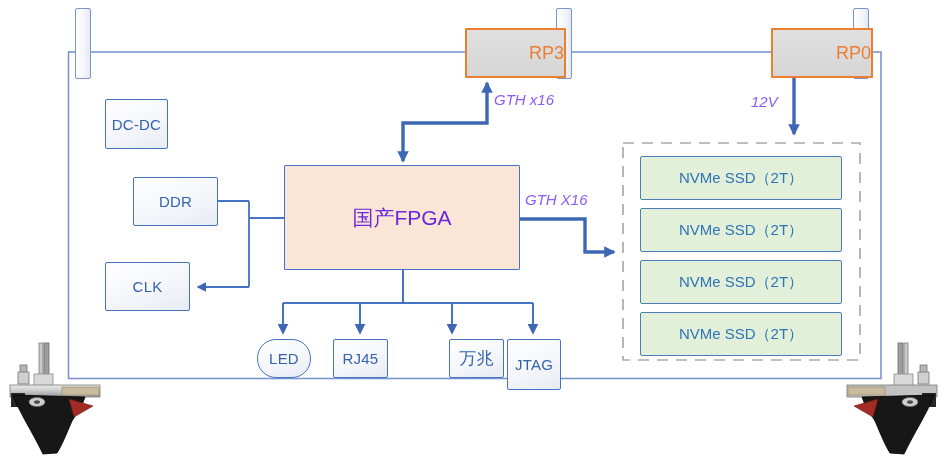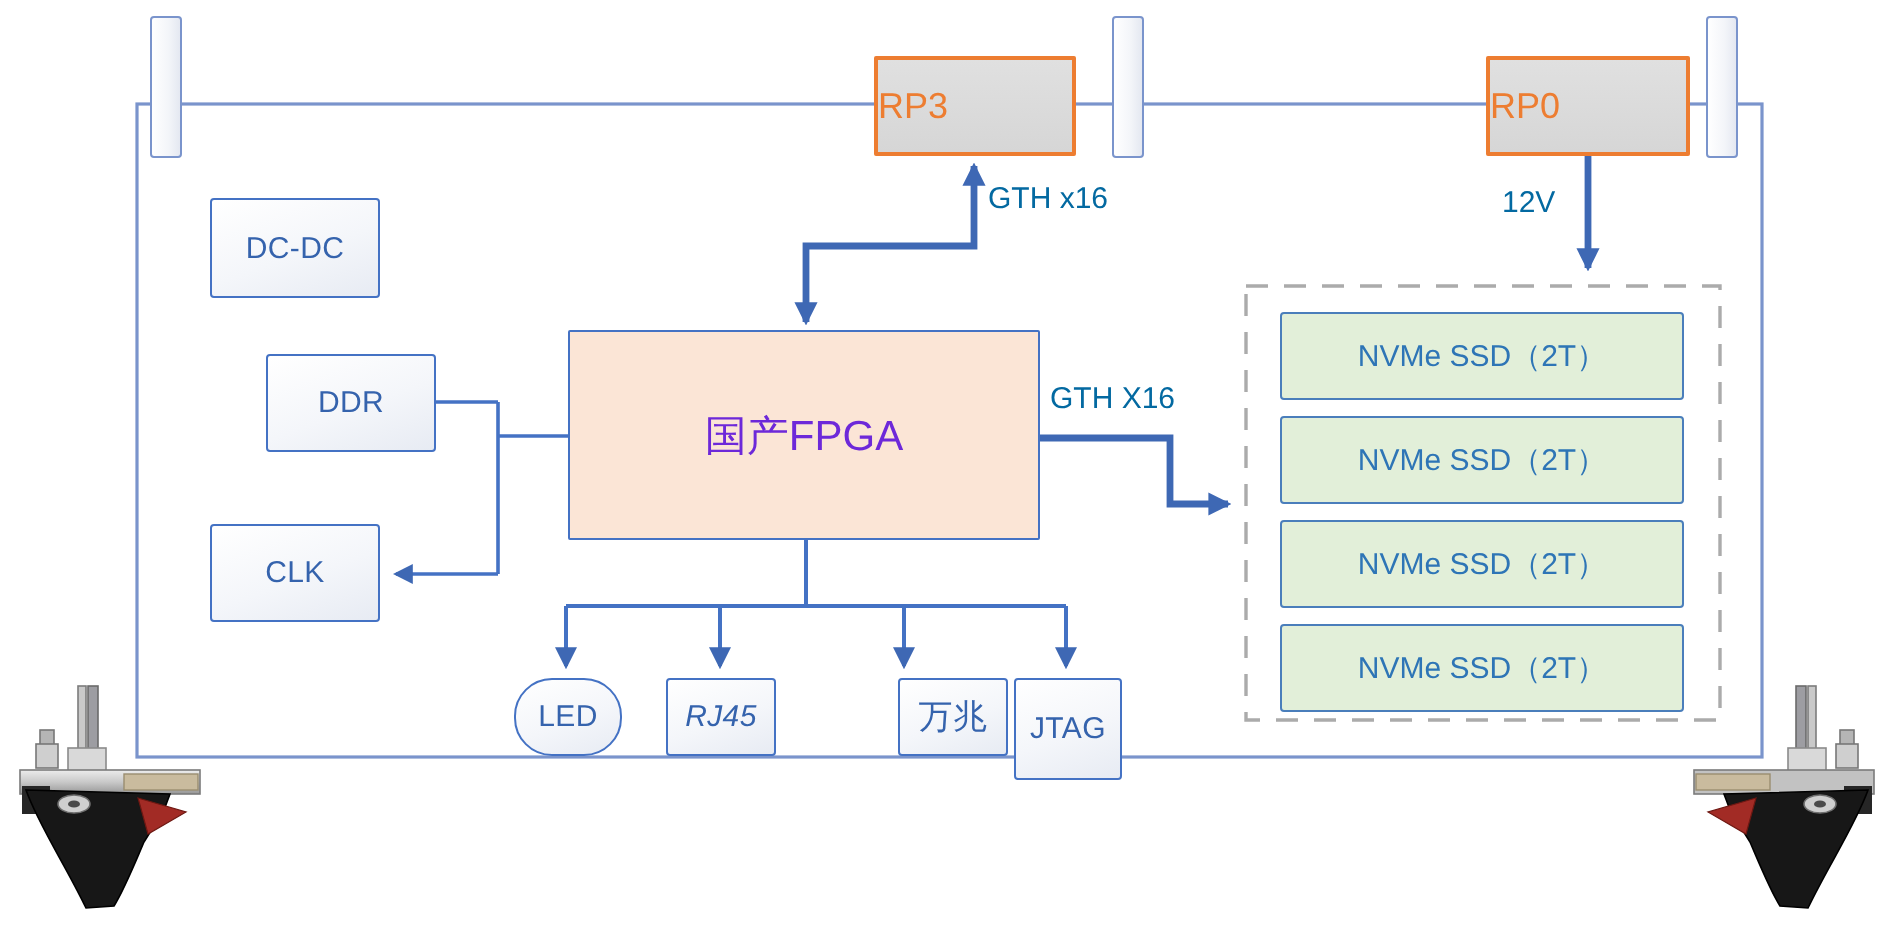--- a/index.html
+++ b/index.html
@@ -8,39 +8,40 @@
     font-family:"Liberation Sans", sans-serif;
   }
   .abs{position:absolute;box-sizing:border-box;}
   .box{
     display:flex;align-items:center;justify-content:center;
     border:1.5px solid #4472c4;border-radius:2px;
     color:#3563ad;font-size:15px;letter-spacing:.2px;
     background:linear-gradient(160deg,#ffffff 0%,#f4f6fa 55%,#e7ebf3 100%);
   }
   .rpbox{
-    display:flex;align-items:center;justify-content:flex-start;
+    display:flex;align-items:center;justify-content:flex-end;
     border:2px solid #ed7d31;border-radius:1px;color:#ed7d31;font-size:18px;
     background:linear-gradient(180deg,#e0e0e0 0%,#d6d6d6 100%);
+    margin-left:28px;
   }
   .fpga{
     display:flex;align-items:center;justify-content:center;
     border:1.6px solid #4472c4;border-radius:1px;color:#6d28d9;font-size:21px;
     background:#fbe5d6;
   }
   .ssd{
     display:flex;align-items:center;justify-content:center;
     border:1.5px solid #4a7ebb;border-radius:2px;color:#2e75b6;font-size:15px;
     background:#e2efd9;
   }
   .connector{
     background:linear-gradient(90deg,#ffffff 0%,#f3f5f9 60%,#e4e8f1 100%);
     border:1.4px solid #7a94cc;border-radius:2px;
   }
-  .lbl{color:#0369a1;font-size:15px;white-space:nowrap;}
+  .lbl{color:#8b5cf6;font-size:15px;white-space:nowrap;font-style:italic;}
   .big-cn{font-size:17px;}
   svg{display:block;}
 </style>
 </head>
 <body>
 
 <div id="stage">
 
   <svg class="abs" style="left:0;top:0;" width="947" height="466" viewBox="0 0 947 466">
     <defs>
@@ -79,38 +80,38 @@
   <div class="abs connector" style="left:556px;top:8px;width:16px;height:71px;"></div>
   <div class="abs connector" style="left:853px;top:8px;width:16px;height:71px;"></div>
 
   <div class="abs rpbox" style="left:437px;top:28px;width:101px;height:50px;">
     <span>RP3</span>
   </div>
   <div class="abs rpbox" style="left:743px;top:28px;width:102px;height:50px;">
     <span>RP0</span>
   </div>
 
-  <div class="abs box" style="left:105px;top:99px;width:85px;height:50px;">
+  <div class="abs box" style="left:105px;top:99px;width:63px;height:50px;">
     <span>DC-DC</span>
   </div>
   <div class="abs box" style="left:105px;top:177px;width:85px;height:49px;margin-left:28px;">
     <span>DDR</span>
   </div>
   <div class="abs box" style="left:105px;top:262px;width:85px;height:49px;">
     <span>CLK</span>
   </div>
 
   <div class="abs fpga" style="left:284px;top:165px;width:236px;height:105px;">
     <span>国产FPGA</span>
   </div>
 
   <div class="abs box" style="left:257px;top:339px;width:54px;height:39px;border-radius:19px;">
     <span>LED</span>
   </div>
-  <div class="abs box" style="left:333px;top:339px;width:55px;height:39px;font-style:italic;">
+  <div class="abs box" style="left:333px;top:339px;width:55px;height:39px;">
     <span>RJ45</span>
   </div>
   <div class="abs box big-cn" style="left:449px;top:339px;width:55px;height:39px;">
     <span>万兆</span>
   </div>
   <div class="abs box" style="left:507px;top:339px;width:54px;height:51px;">
     <span>JTAG</span>
   </div>
 
   <div class="abs ssd" style="left:640px;top:156px;width:202px;height:44px;">

